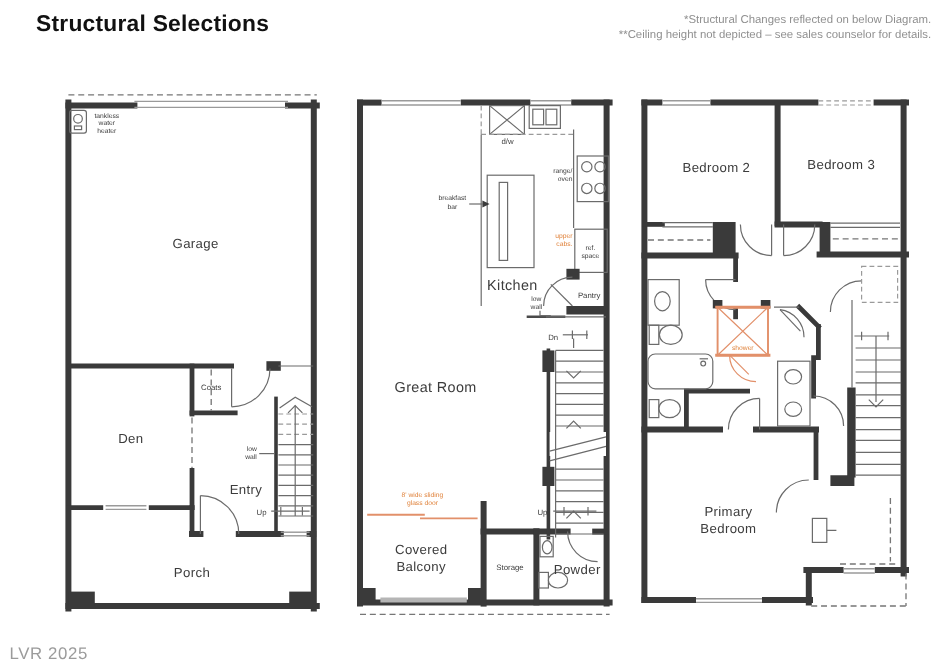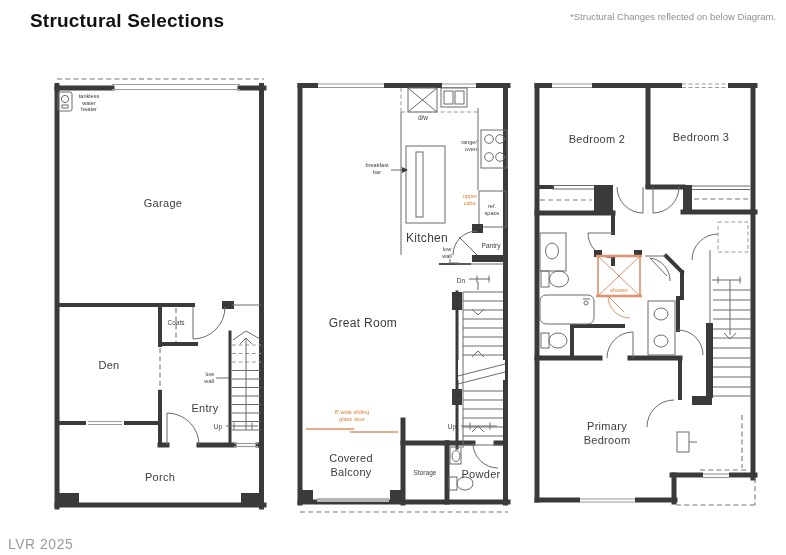--- a/index.html
+++ b/index.html
@@ -34,20 +34,21 @@
   .end{text-anchor:end}
 </style>
 </head>
 <body>
 
 <div id="page">
 
   <div id="title">Structural Selections</div>
   <div id="notes">
     <div>*Structural Changes reflected on below Diagram.</div>
+    <div>**Ceiling height not depicted – see sales counselor for details.</div>
   </div>
 
   <svg width="786" height="555" viewBox="0 0 786 555">
 
     <g>
       <g>
         <path class="d" d="M57 79 H264"></path>
         <path class="w5" d="M57 88 H112"></path>
           <path class="w5" d="M240 88 H264"></path>
         <path class="tg" d="M112 84.5 H240"></path>

